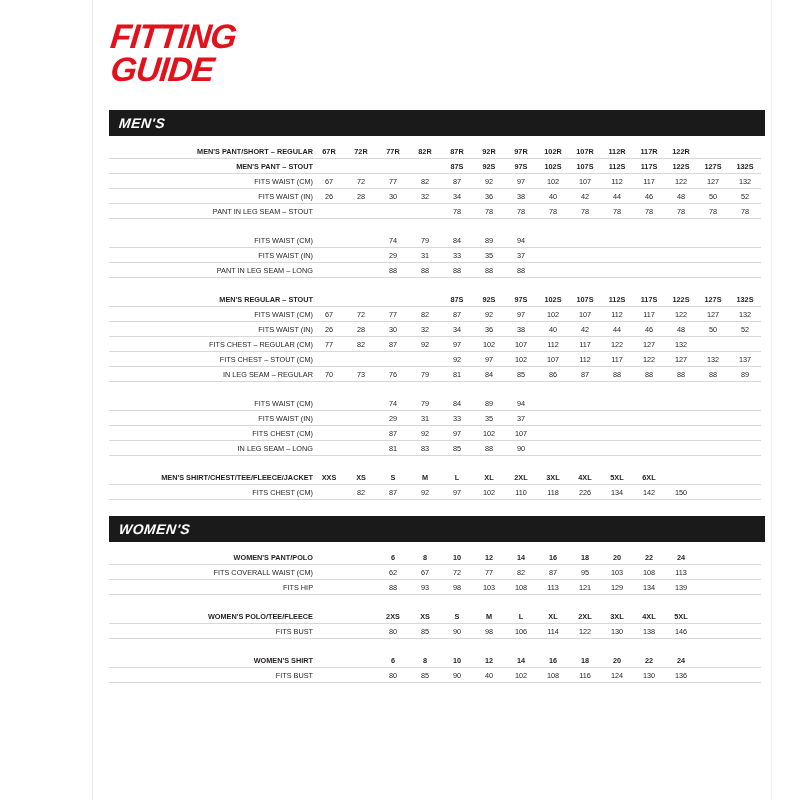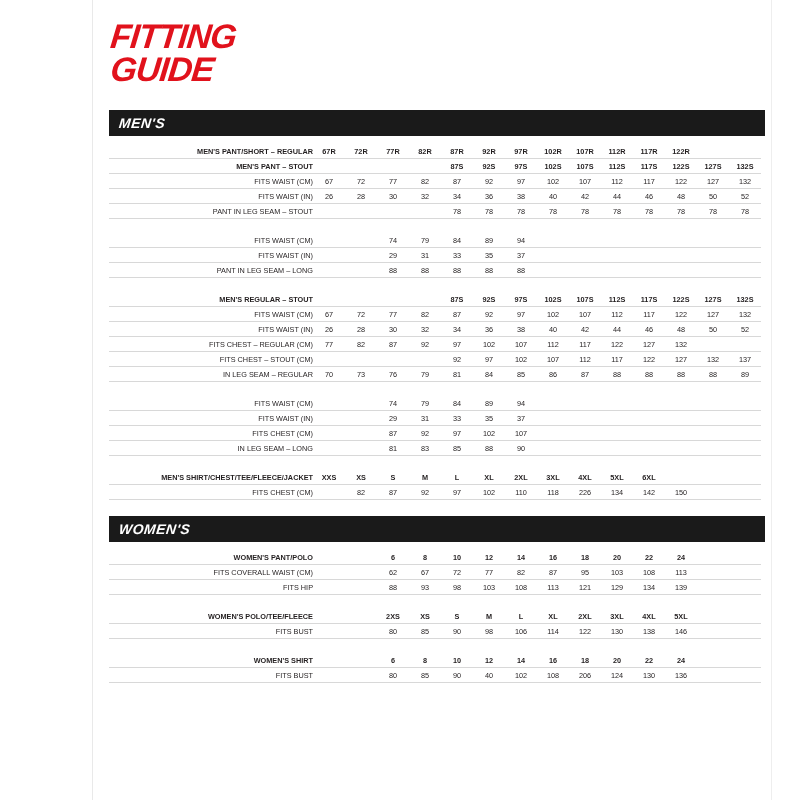--- a/index.html
+++ b/index.html
@@ -626,21 +626,21 @@
             <tr>
               <td class="rowlabel">FITS BUST</td>
               <td></td>
               <td></td>
               <td>80</td>
               <td>85</td>
               <td>90</td>
               <td>40</td>
               <td>102</td>
               <td>108</td>
-              <td>206</td>
+              <td>116</td>
               <td>124</td>
               <td>130</td>
               <td>136</td>
               <td></td>
               <td></td>
             </tr>
           </tbody>
         </table>
       </div>
 

